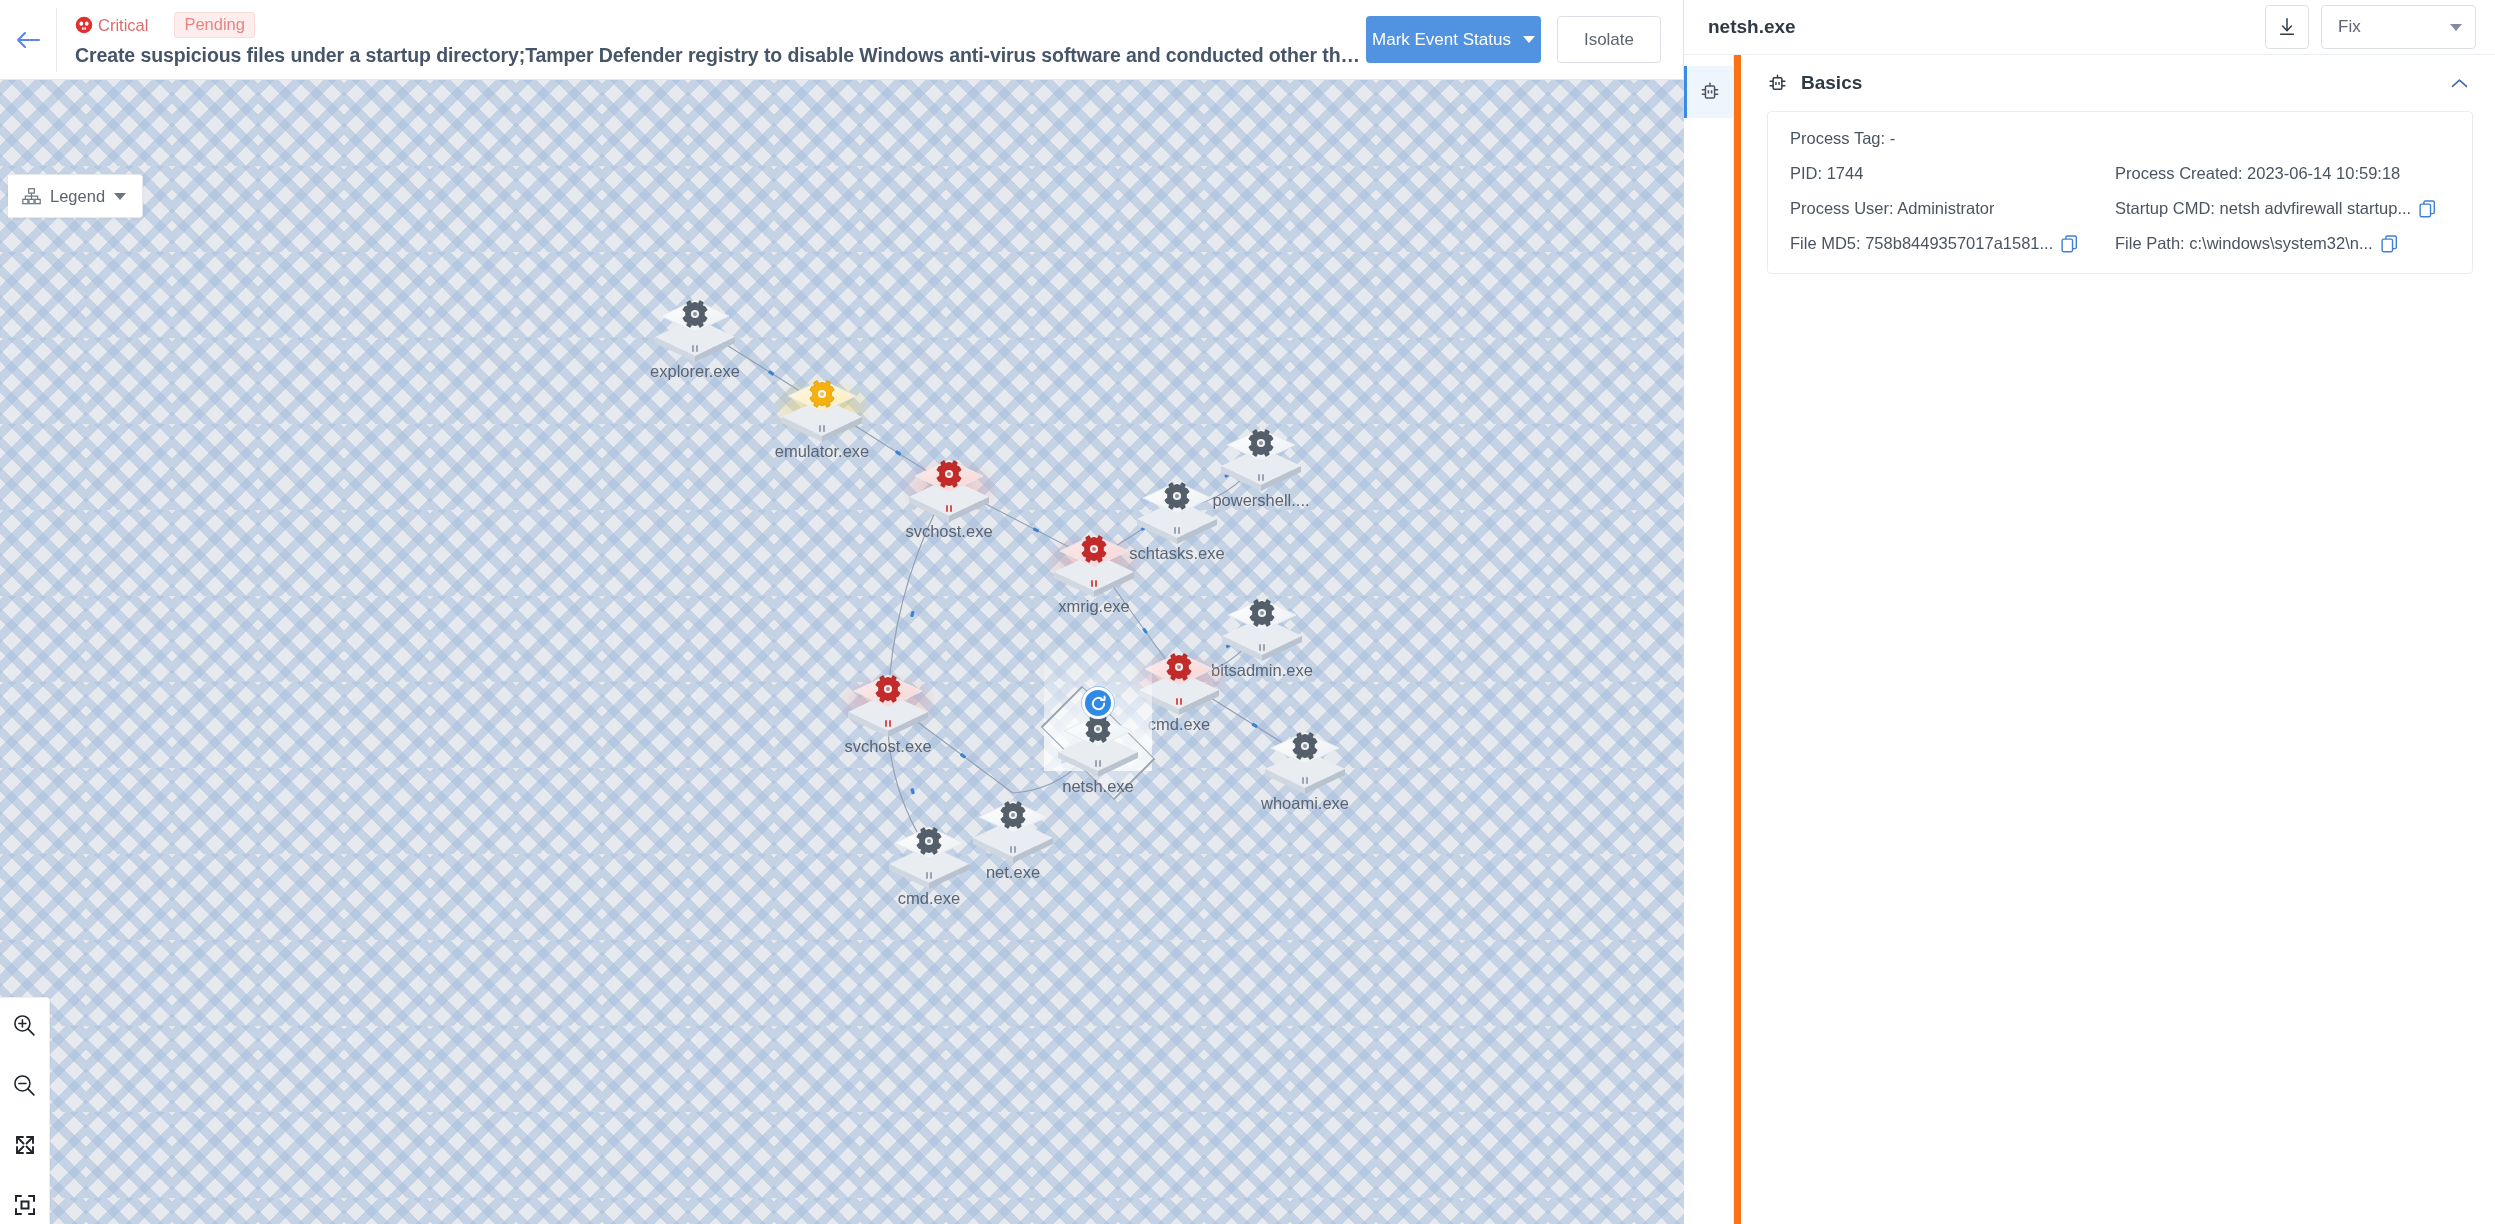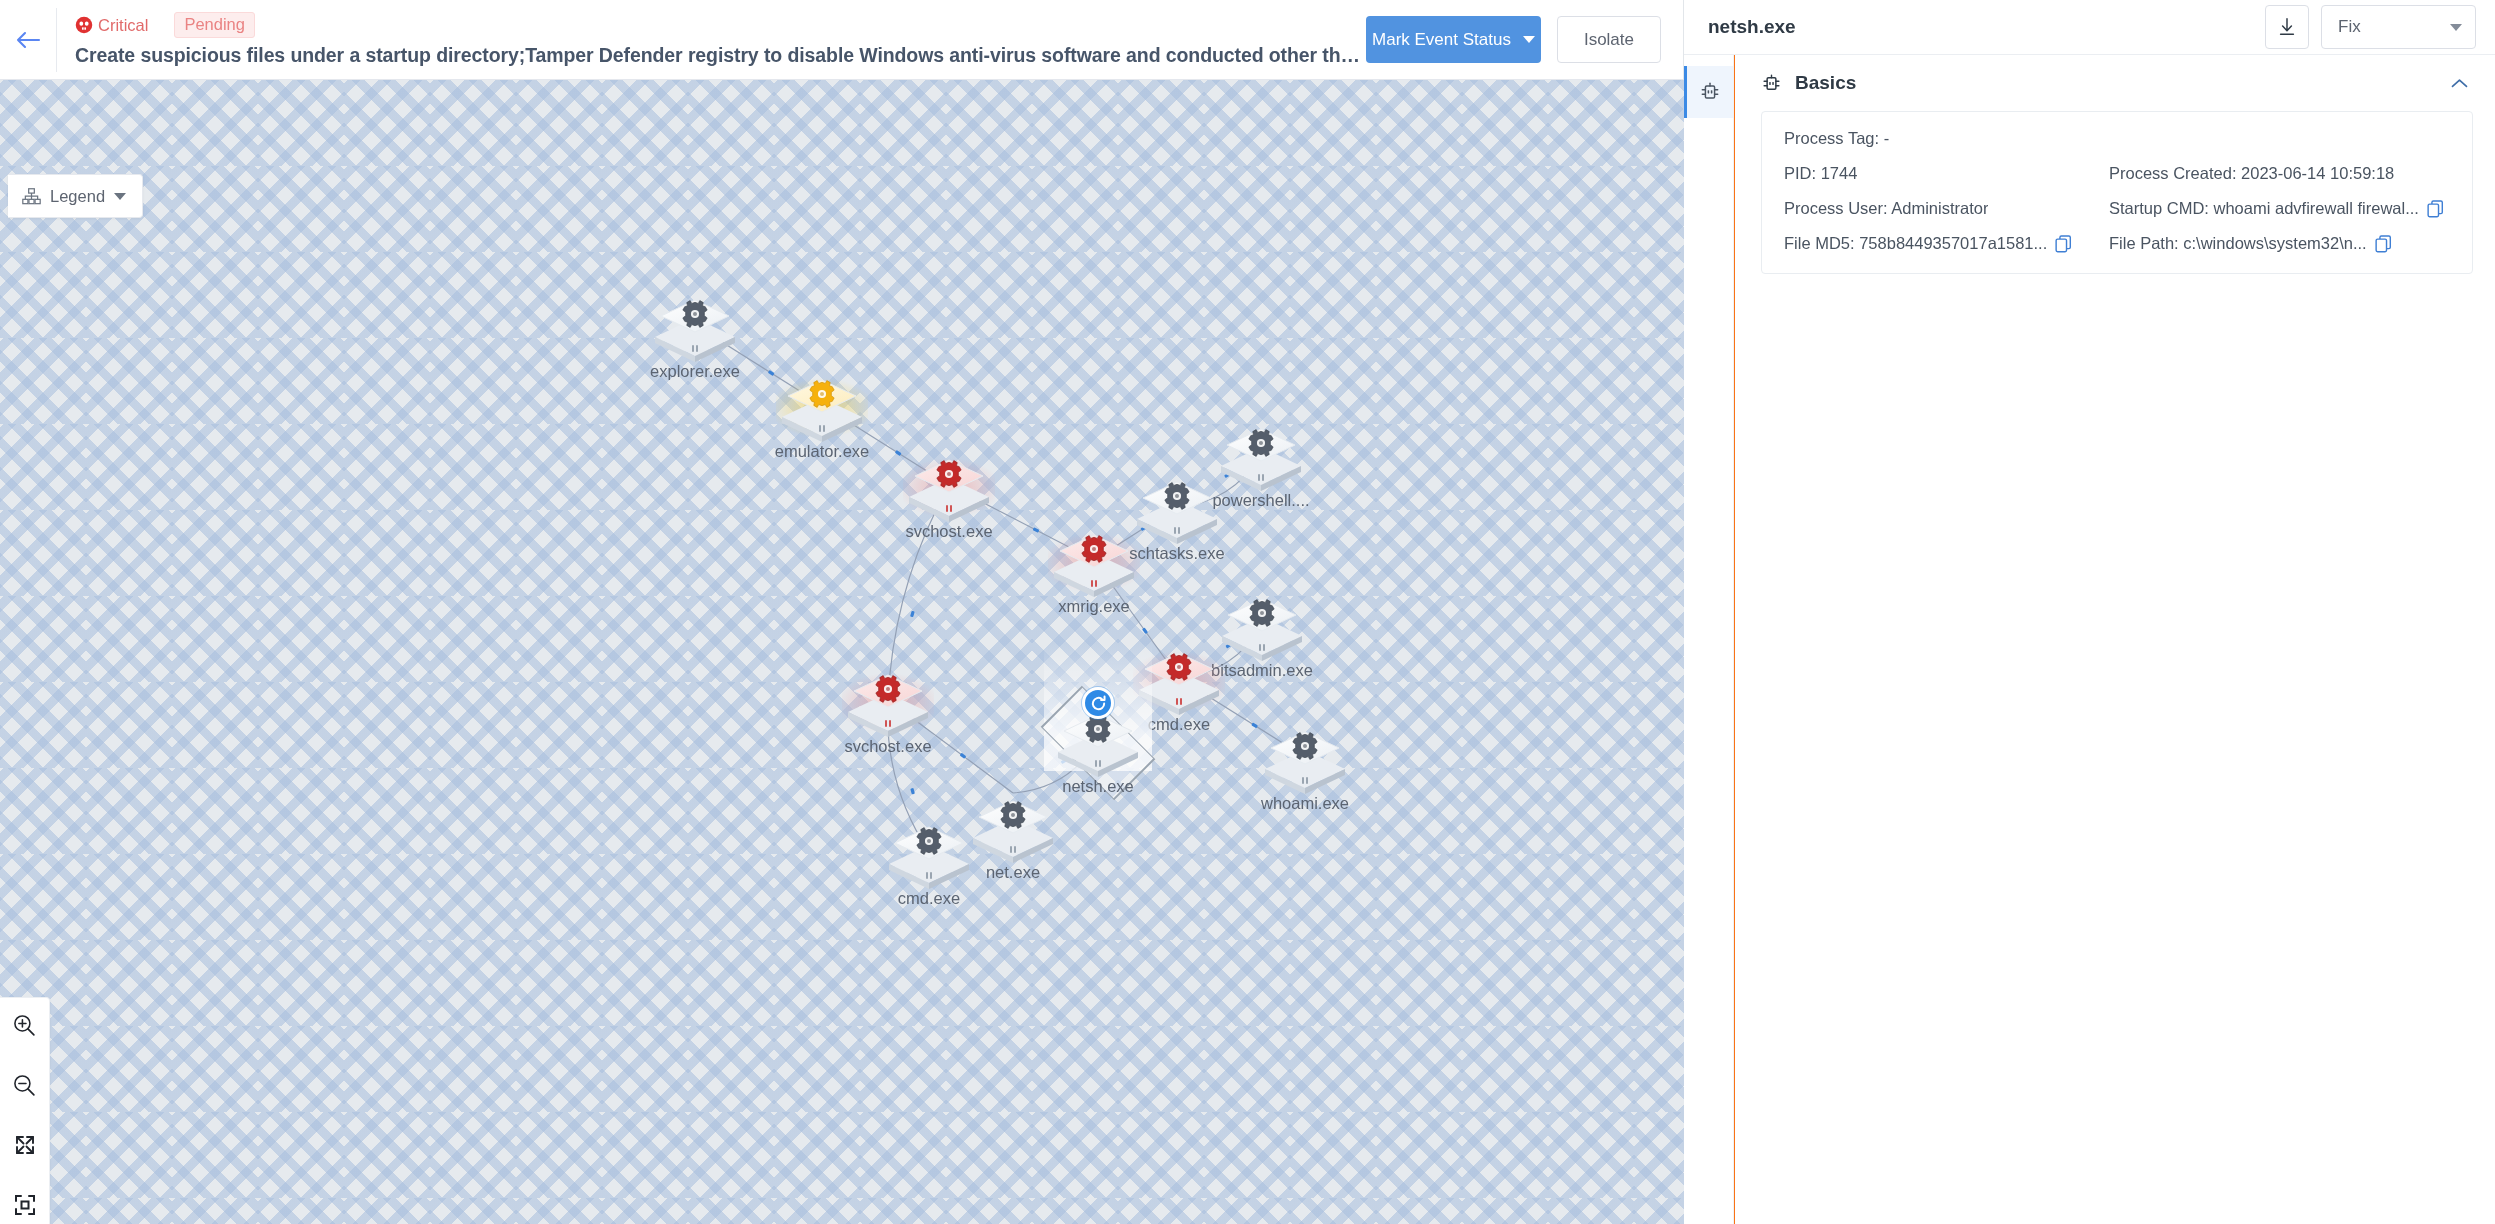--- a/index.html
+++ b/index.html
@@ -201,21 +201,21 @@
     border-right: 1px solid #eef1f4;
     padding-top: 11px;
   }
   .rail-item {
     height: 52px; display: flex; align-items: center; justify-content: center;
     cursor: pointer; border-left: 3px solid transparent;
   }
   .rail-item.active { background: #eff5fd; border-left-color: #3b8ae5; }
   #detail-content {
     flex: 1 1 auto; background: #fff; padding: 0 22px 0 26px; min-width: 0;
-    border-left: 1px solid #f97316;
+    border-left: 7px solid #f97316;
   }
   #section-header {
     height: 56px; display: flex; align-items: center; gap: 13px;
     cursor: pointer;
   }
   #section-title { font-size: 19px; font-weight: bold; color: #2f3a45; flex: 1 1 auto; }
   #section-collapse {
     width: 28px; height: 28px; display:flex; align-items:center; justify-content:center;
     cursor: pointer;
   }
@@ -719,21 +719,21 @@
               <div class="field">
                 <span class="field-text">PID: 1744</span>
               </div>
               <div class="field">
                 <span class="field-text">Process Created: 2023-06-14 10:59:18</span>
               </div>
               <div class="field">
                 <span class="field-text">Process User: Administrator</span>
               </div>
               <div class="field">
-                <span class="field-text">Startup CMD: whoami advfirewall firewal...</span>
+                <span class="field-text">Startup CMD: netsh advfirewall startup...</span>
                 <span class="copy-btn">
                   <svg width="17" height="18" viewBox="0 0 18 19">
   <rect x="5.2" y="1" width="11" height="13.4" rx="1.5" fill="none" stroke="#3f7fd4" stroke-width="1.5"></rect>
   <rect x="1.2" y="4.3" width="11" height="13.4" rx="1.5" fill="#fff" stroke="#3f7fd4" stroke-width="1.5"></rect>
 </svg>
                 </span>
               </div>
               <div class="field">
                 <span class="field-text">File MD5: 758b8449357017a1581...</span>
                 <span class="copy-btn">

